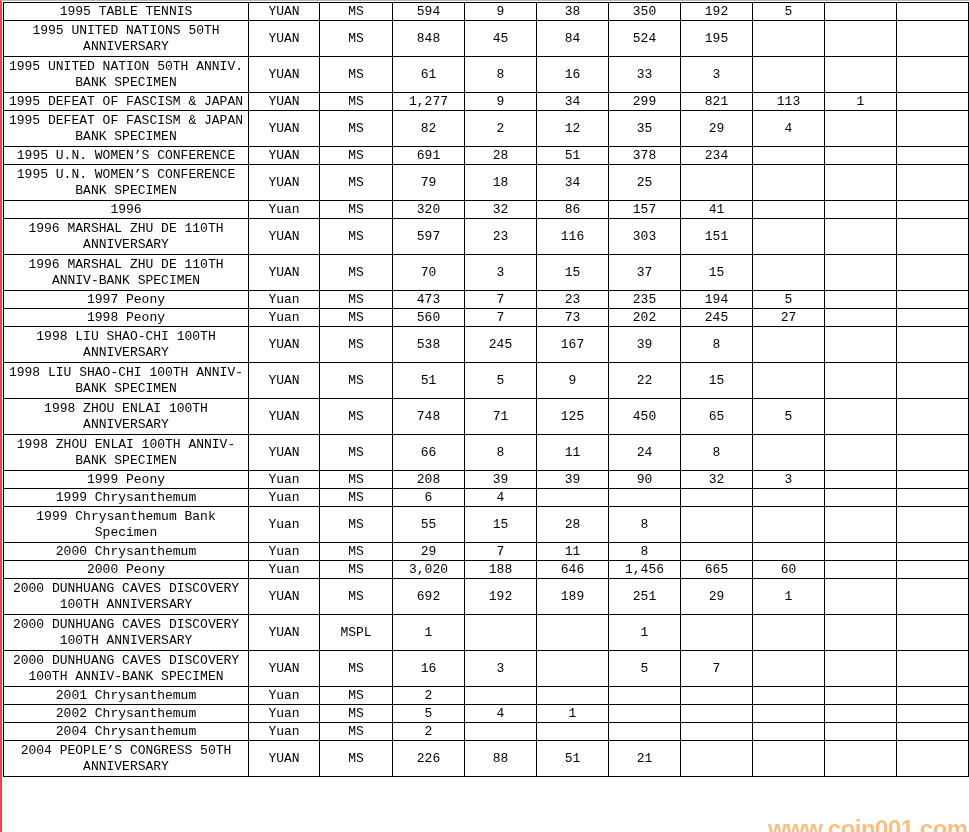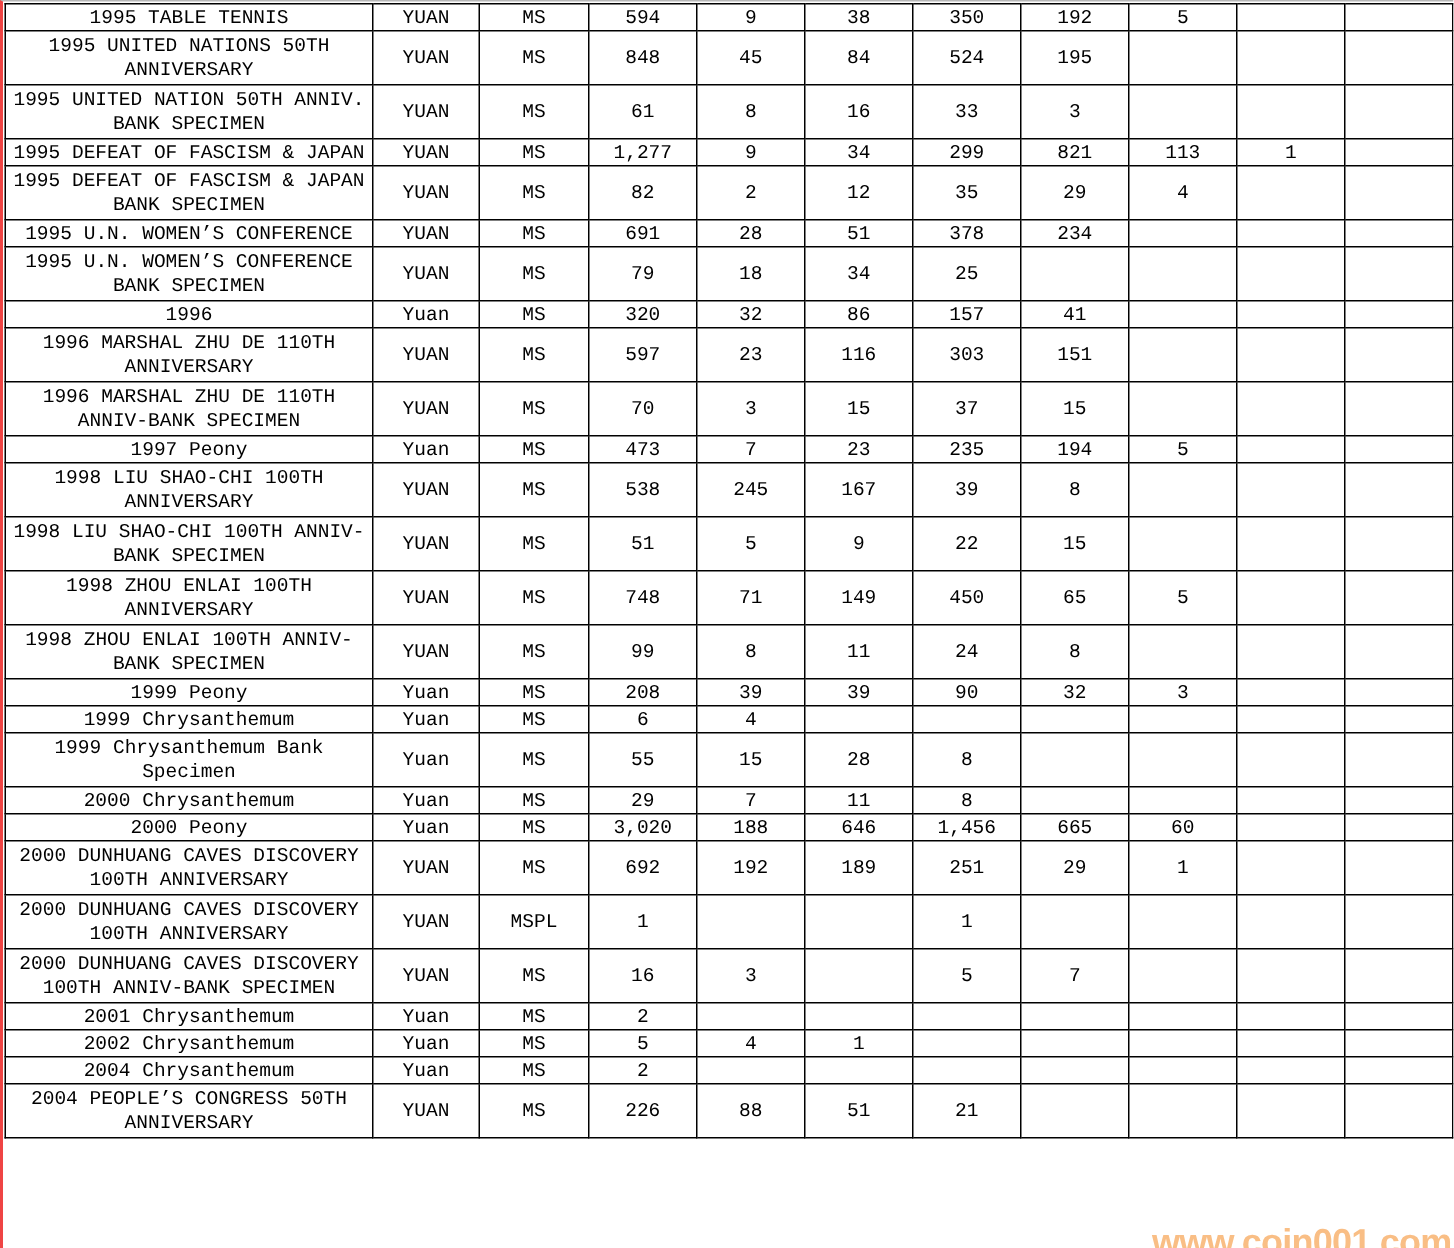--- a/index.html
+++ b/index.html
@@ -219,20 +219,33 @@
           <td>MS</td>
           <td>473</td>
           <td>7</td>
           <td>23</td>
           <td>235</td>
           <td>194</td>
           <td>5</td>
           <td></td>
           <td></td>
         </tr>
+        <tr class="single">
+          <td>1998 Peony</td>
+          <td>Yuan</td>
+          <td>MS</td>
+          <td>560</td>
+          <td>7</td>
+          <td>73</td>
+          <td>202</td>
+          <td>245</td>
+          <td>27</td>
+          <td></td>
+          <td></td>
+        </tr>
         <tr class="double">
           <td>1998 LIU SHAO-CHI 100TH
 ANNIVERSARY</td>
           <td>YUAN</td>
           <td>MS</td>
           <td>538</td>
           <td>245</td>
           <td>167</td>
           <td>39</td>
           <td>8</td>
@@ -254,33 +267,33 @@
           <td></td>
           <td></td>
         </tr>
         <tr class="double">
           <td>1998 ZHOU ENLAI 100TH
 ANNIVERSARY</td>
           <td>YUAN</td>
           <td>MS</td>
           <td>748</td>
           <td>71</td>
-          <td>149</td>
+          <td>125</td>
           <td>450</td>
           <td>65</td>
           <td>5</td>
           <td></td>
           <td></td>
         </tr>
         <tr class="double">
           <td>1998 ZHOU ENLAI 100TH ANNIV-
 BANK SPECIMEN</td>
           <td>YUAN</td>
           <td>MS</td>
-          <td>99</td>
+          <td>66</td>
           <td>8</td>
           <td>11</td>
           <td>24</td>
           <td>8</td>
           <td></td>
           <td></td>
           <td></td>
         </tr>
         <tr class="single">
           <td>1999 Peony</td>

